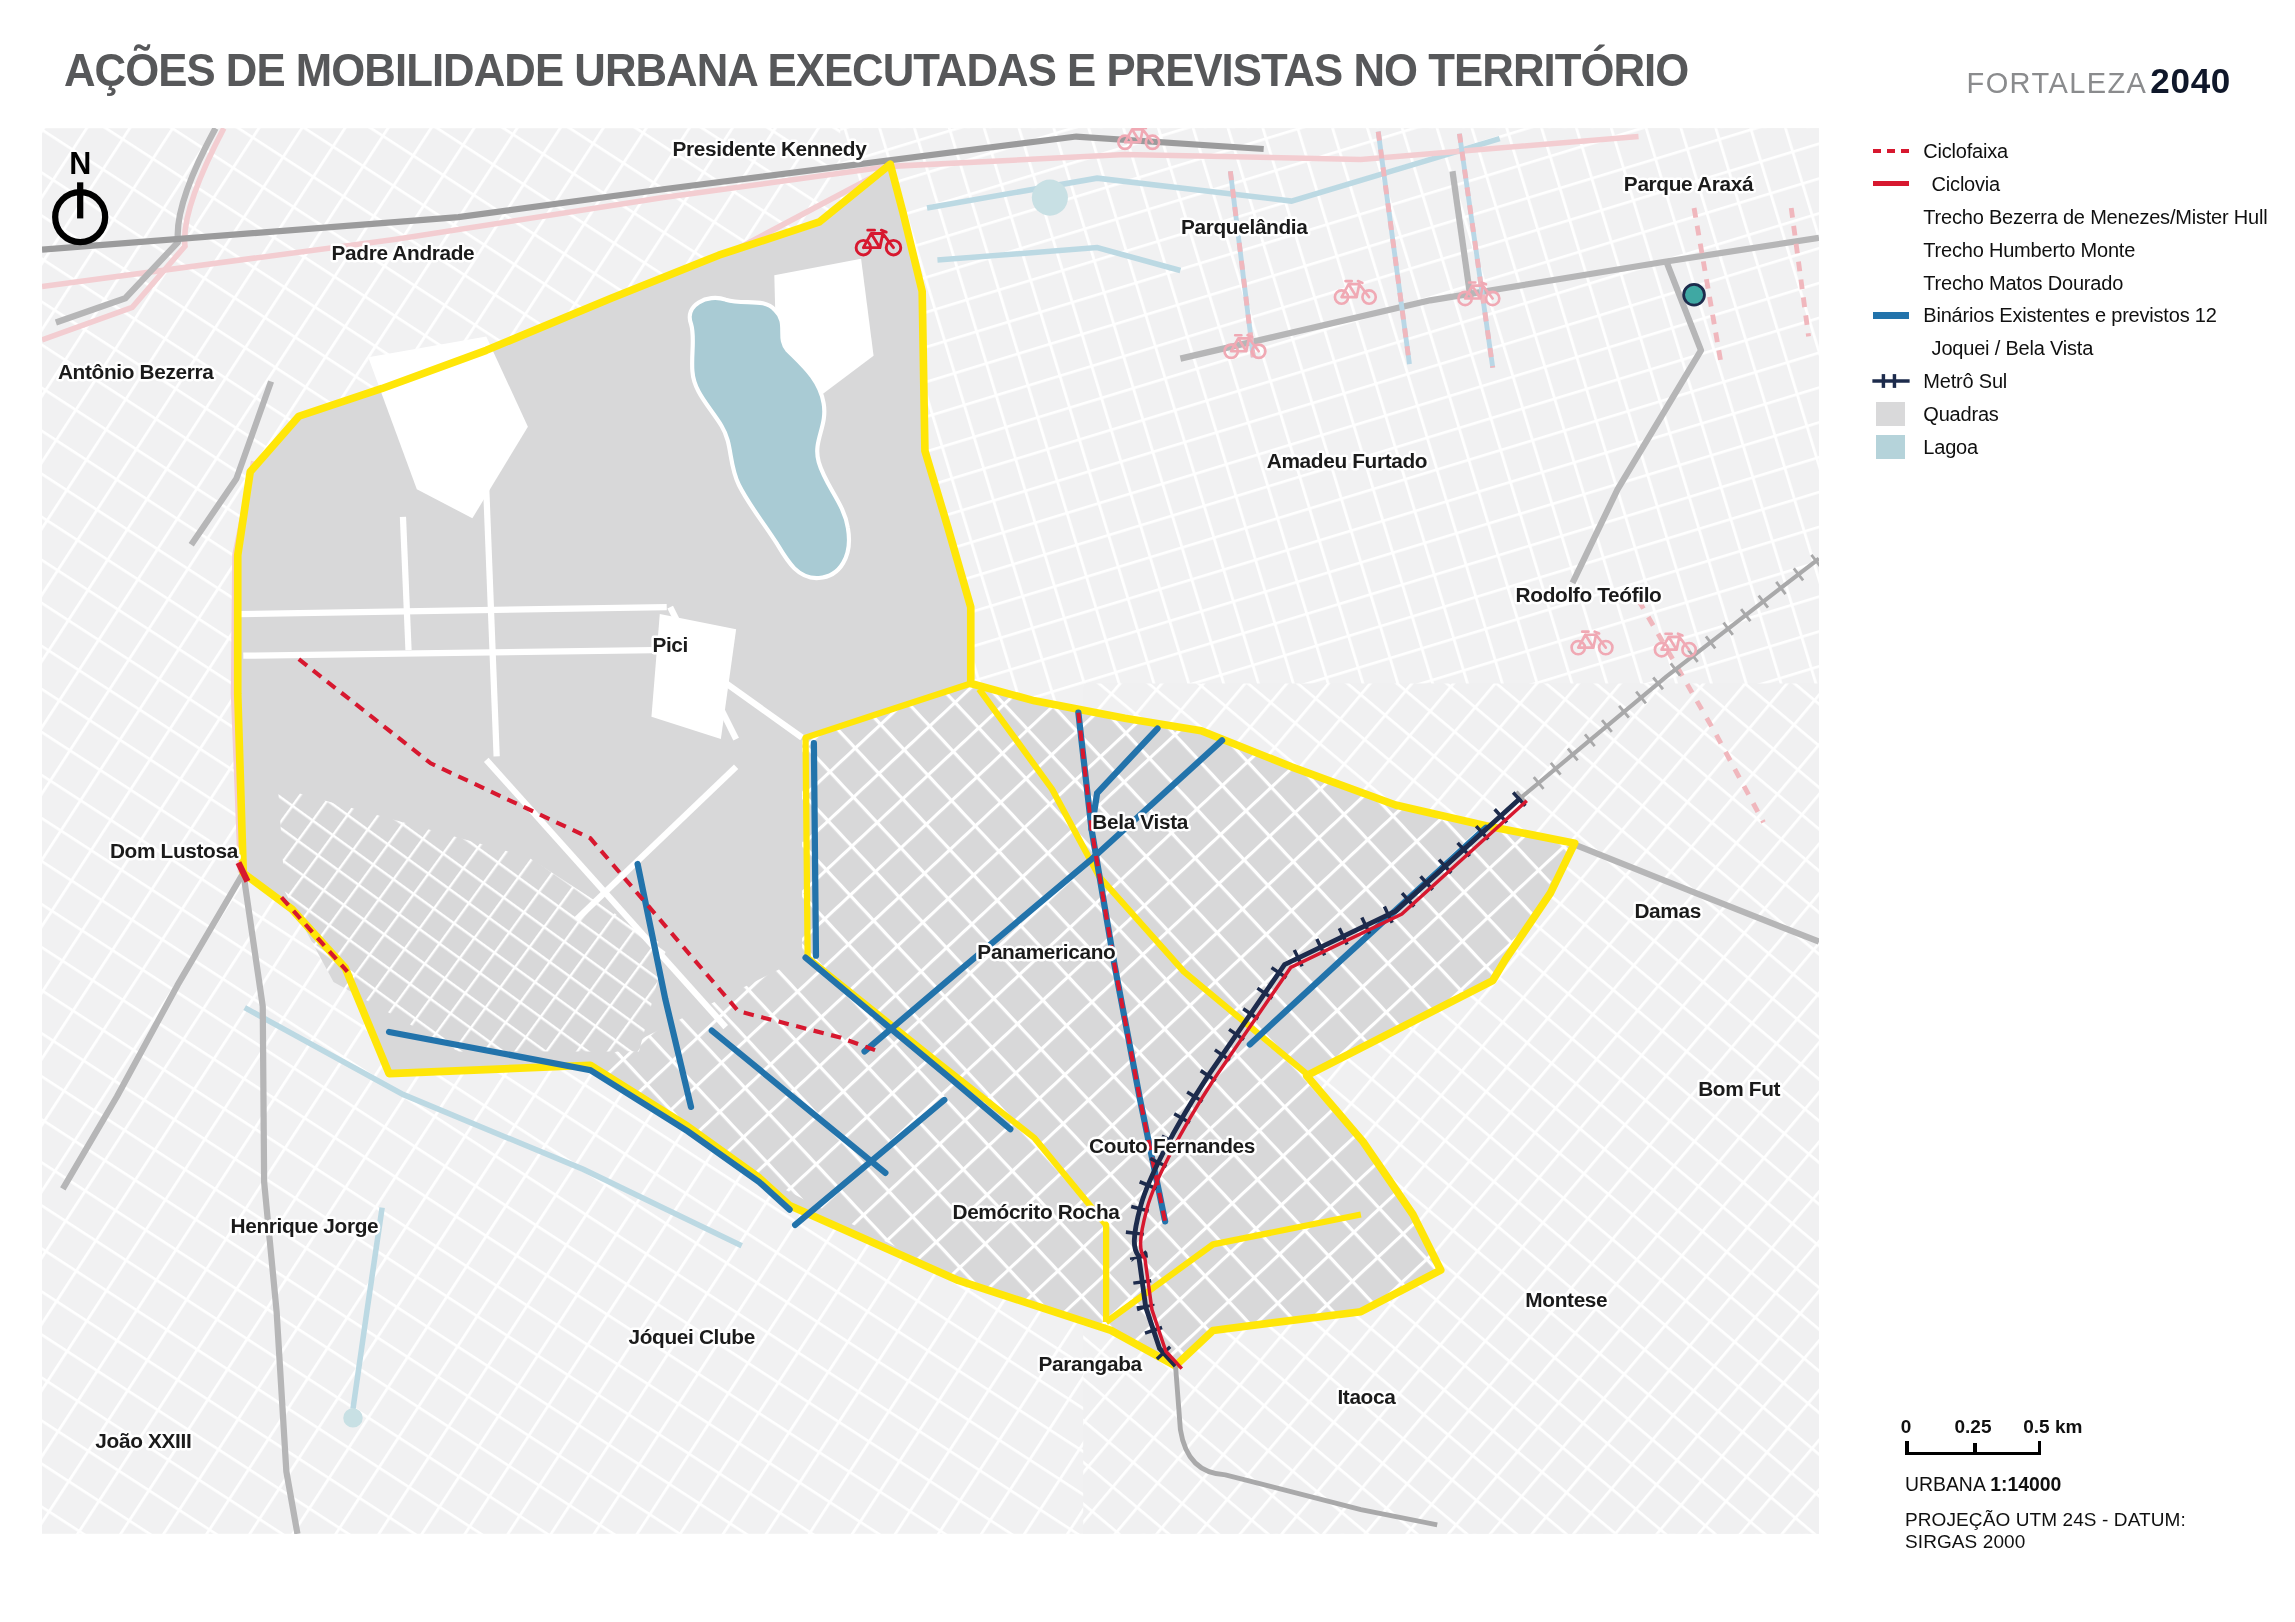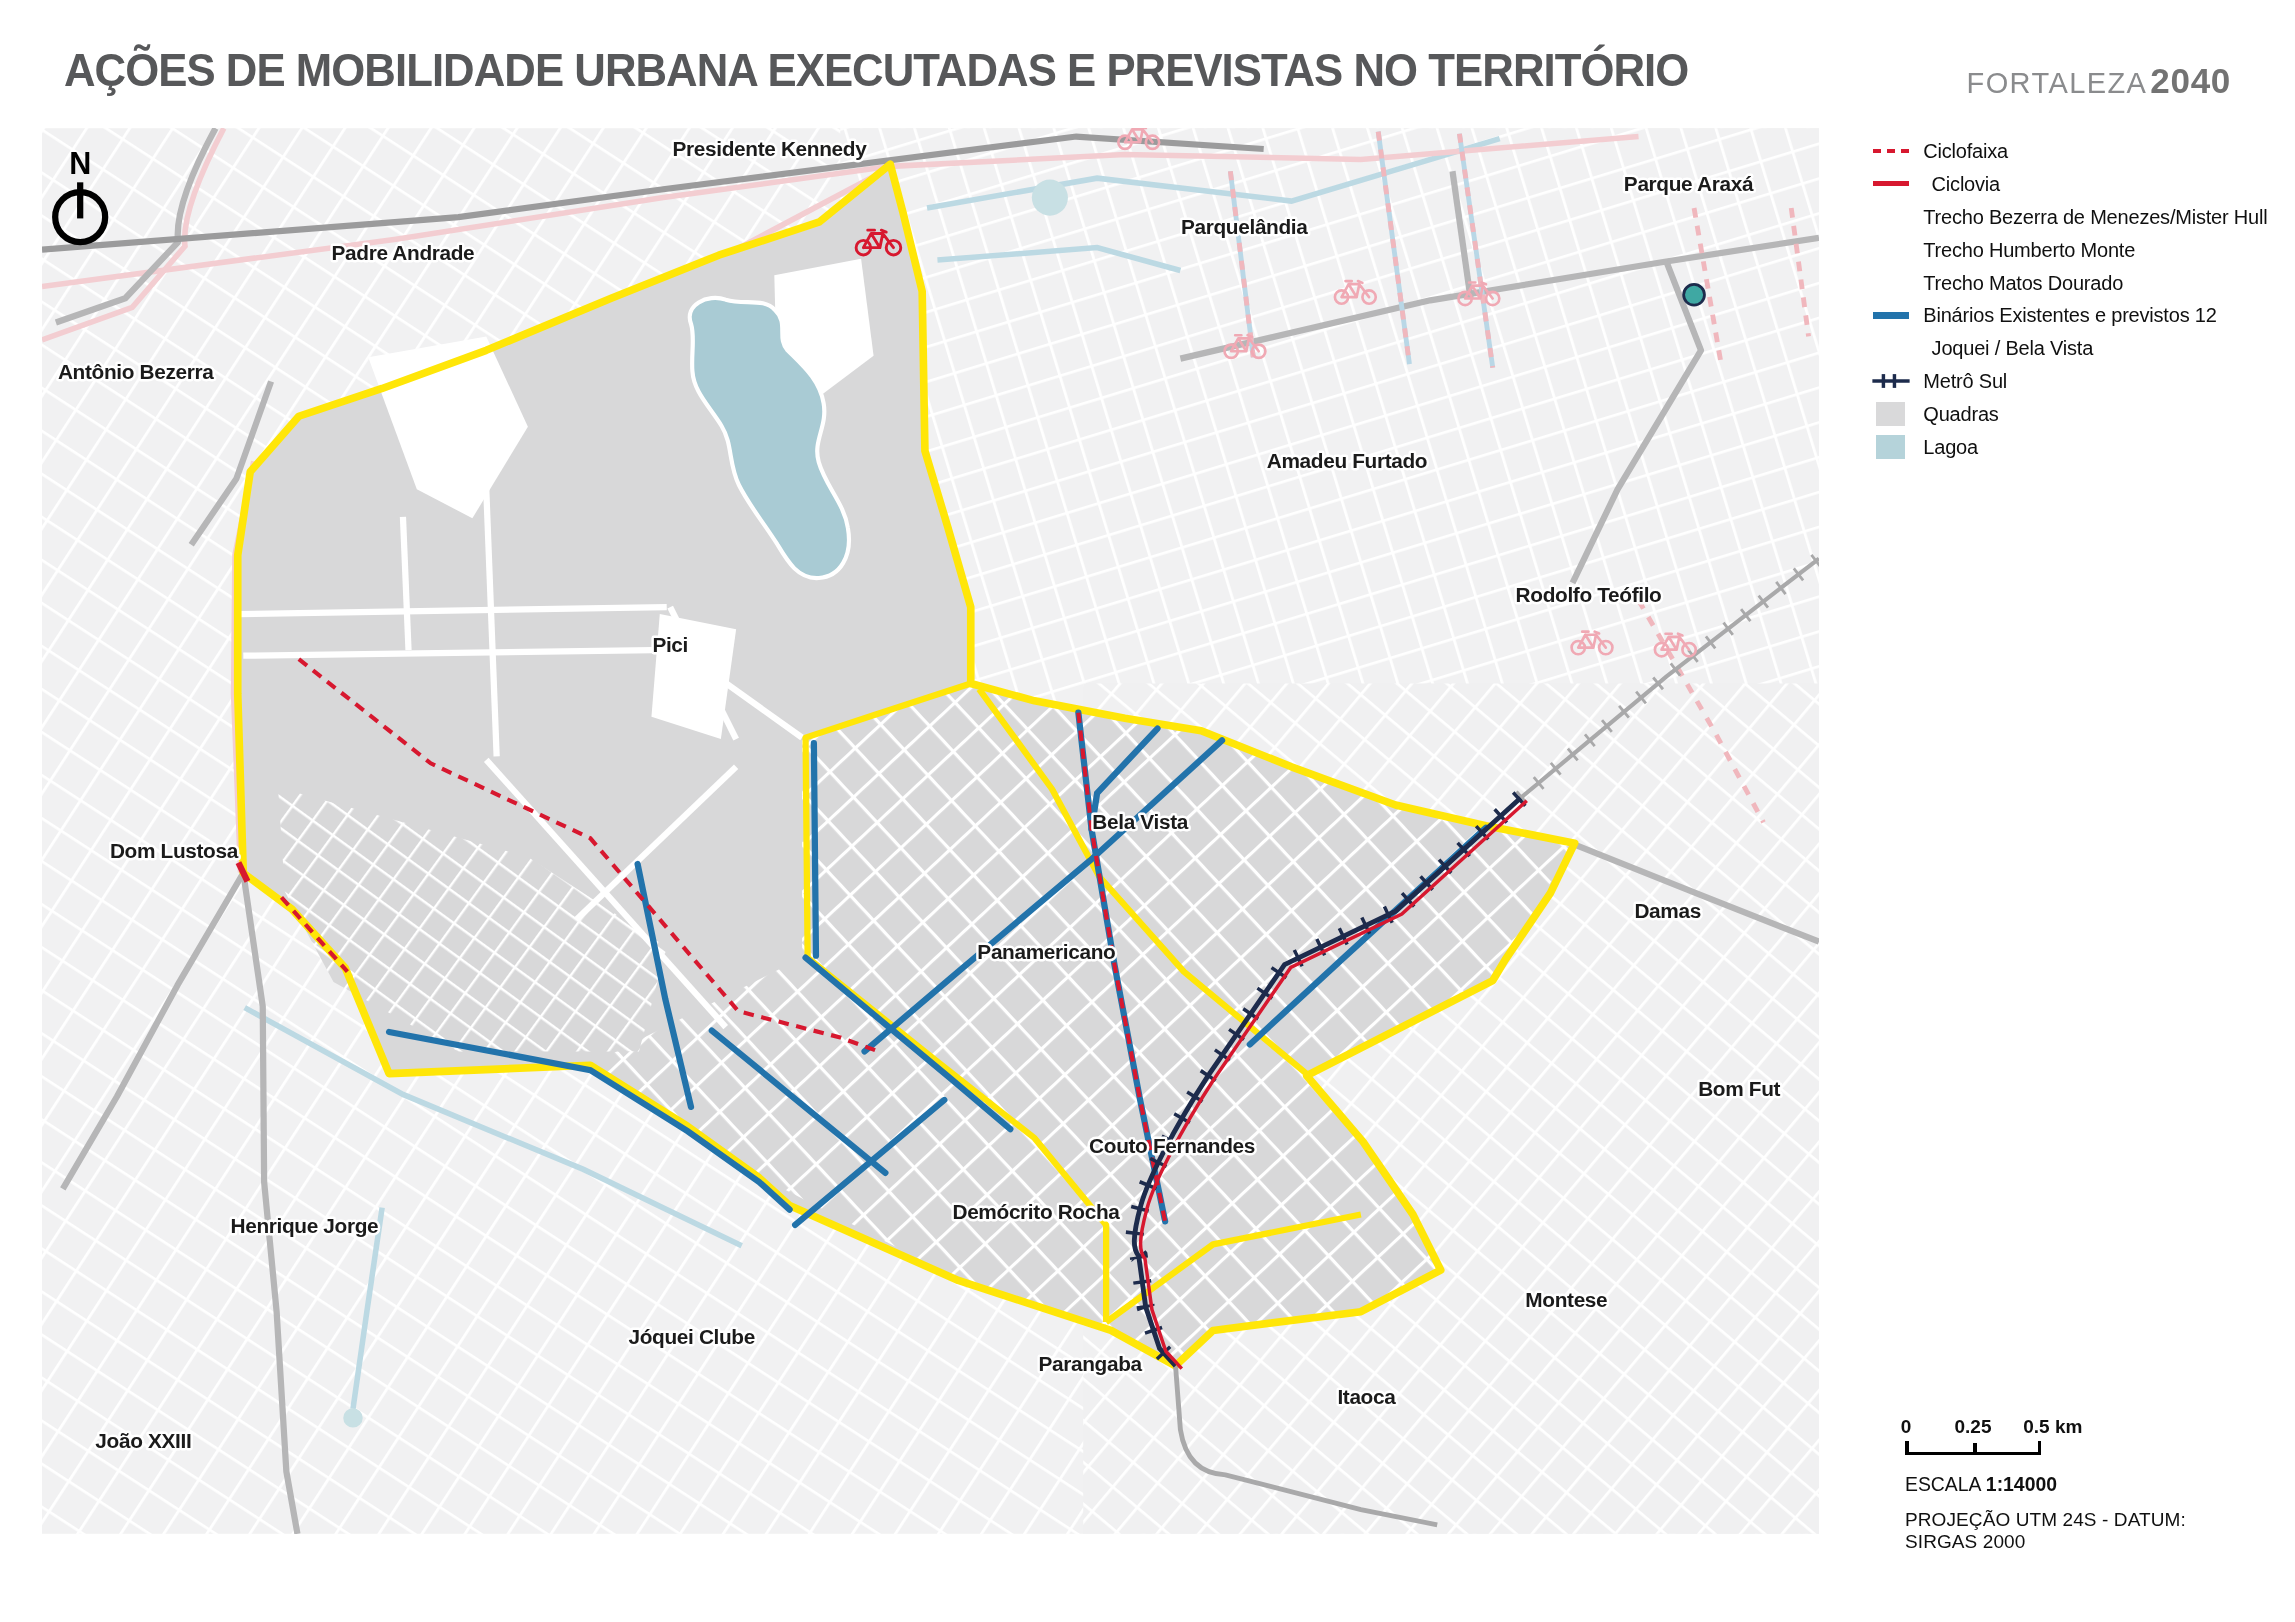--- a/index.html
+++ b/index.html
@@ -3,21 +3,21 @@
 <meta charset="utf-8">
 <style>
   html,body{margin:0;padding:0;background:#fff;}
   .page{position:relative;width:2295px;height:1623px;background:#ffffff;overflow:hidden;
         font-family:"Liberation Sans",sans-serif;}
   .title{position:absolute;left:64px;top:43px;margin:0;font-size:46px;font-weight:800;
          color:#57585a;letter-spacing:-1px;white-space:nowrap;transform:scaleX(.95);
          transform-origin:left center;}
   .brand{position:absolute;top:61px;right:64px;color:#8a8b8d;white-space:nowrap;}
   .brand .bn{font-size:29px;letter-spacing:1.4px;font-weight:400;}
-  .brand .by{font-size:35px;font-weight:800;color:#737373;letter-spacing:0.7px;}
+  .brand .by{font-size:35px;font-weight:800;color:#0f172a;letter-spacing:0.7px;}
   .mapwrap{position:absolute;left:42px;top:128px;width:1777px;height:1406px;}
   svg text.maplabel{font-family:"Liberation Sans",sans-serif;font-weight:700;font-size:30px;
          fill:#1b1b1b;stroke:#ffffff;stroke-width:7px;paint-order:stroke;stroke-linejoin:round;
          letter-spacing:-.5px;}
   svg text.northN{font-family:"Liberation Sans",sans-serif;font-weight:700;font-size:44px;fill:#000;}
   
   .legend{position:absolute;left:1866px;top:137px;width:416px;display:flex;flex-direction:column;
           gap:4.9px;color:#101010;}
   .lrow{display:flex;align-items:flex-start;gap:8.3px;}
   .licon{width:49px;min-width:49px;display:flex;justify-content:center;align-items:center;height:28px;}
@@ -299,20 +299,20 @@
       <span class="sb-l0">0</span>
       <span class="sb-l1">0.25</span>
       <span class="sb-l2">0.5 km</span>
     </div>
     <div class="sb-bar">
       <i class="sb-t0"></i>
         <i class="sb-t1"></i>
         <i class="sb-t2"></i>
     </div>
     <div class="sb-escala">
-      <span>ESCALA</span>
+      <span>URBANA</span>
       <b>1:14000</b>
     </div>
     <div class="sb-proj">PROJEÇÃO UTM 24S - DATUM: SIRGAS 2000</div>
   </div>
 
 </div>
 
 
 </body></html>

